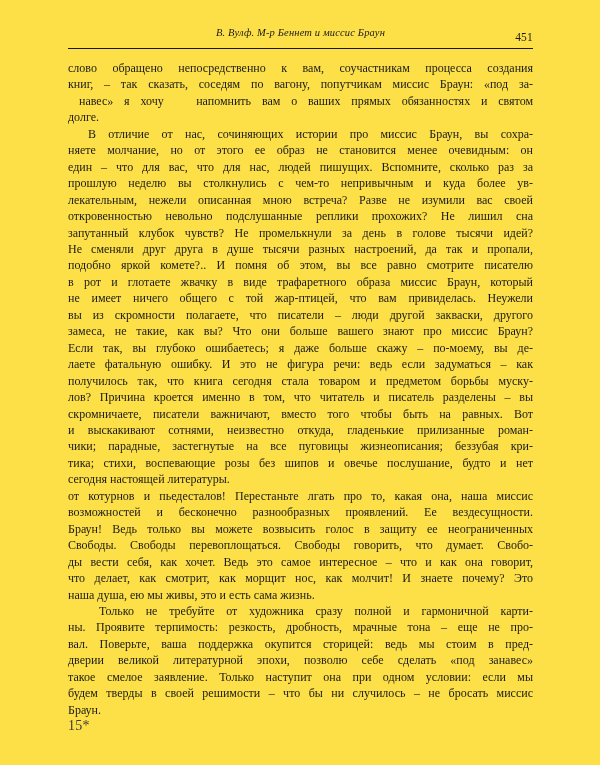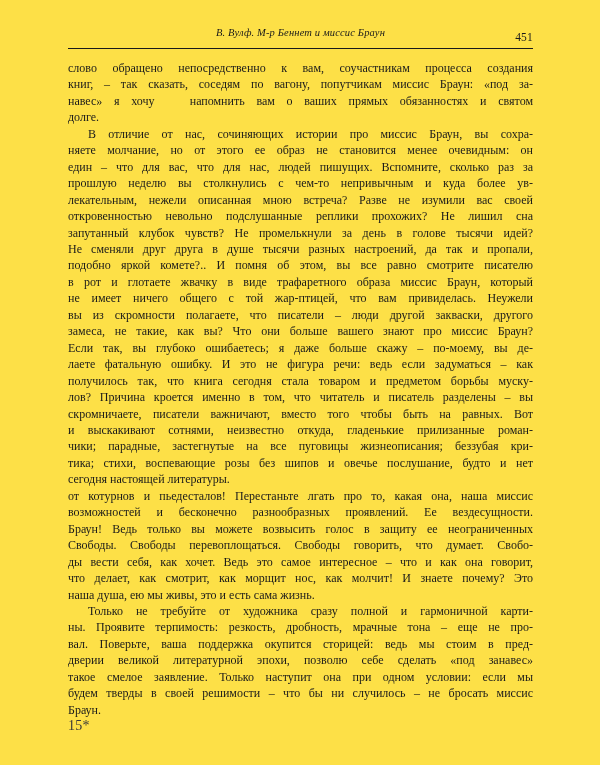--- a/index.html
+++ b/index.html
@@ -87,20 +87,21 @@
     text-align: left;
     text-align-last: left;
   }
   
   .ln.indent {
     text-indent: 20px;
   }
   
   .ln.loose {
     word-spacing: 0.6px;
+    margin-left: 11px;
   }
 
   
   .signature {
     position: absolute;
     left: 68px;
     top: 718px;
     font-size: 14px;
     color: #3a3a3a;
     letter-spacing: 0.3px;

